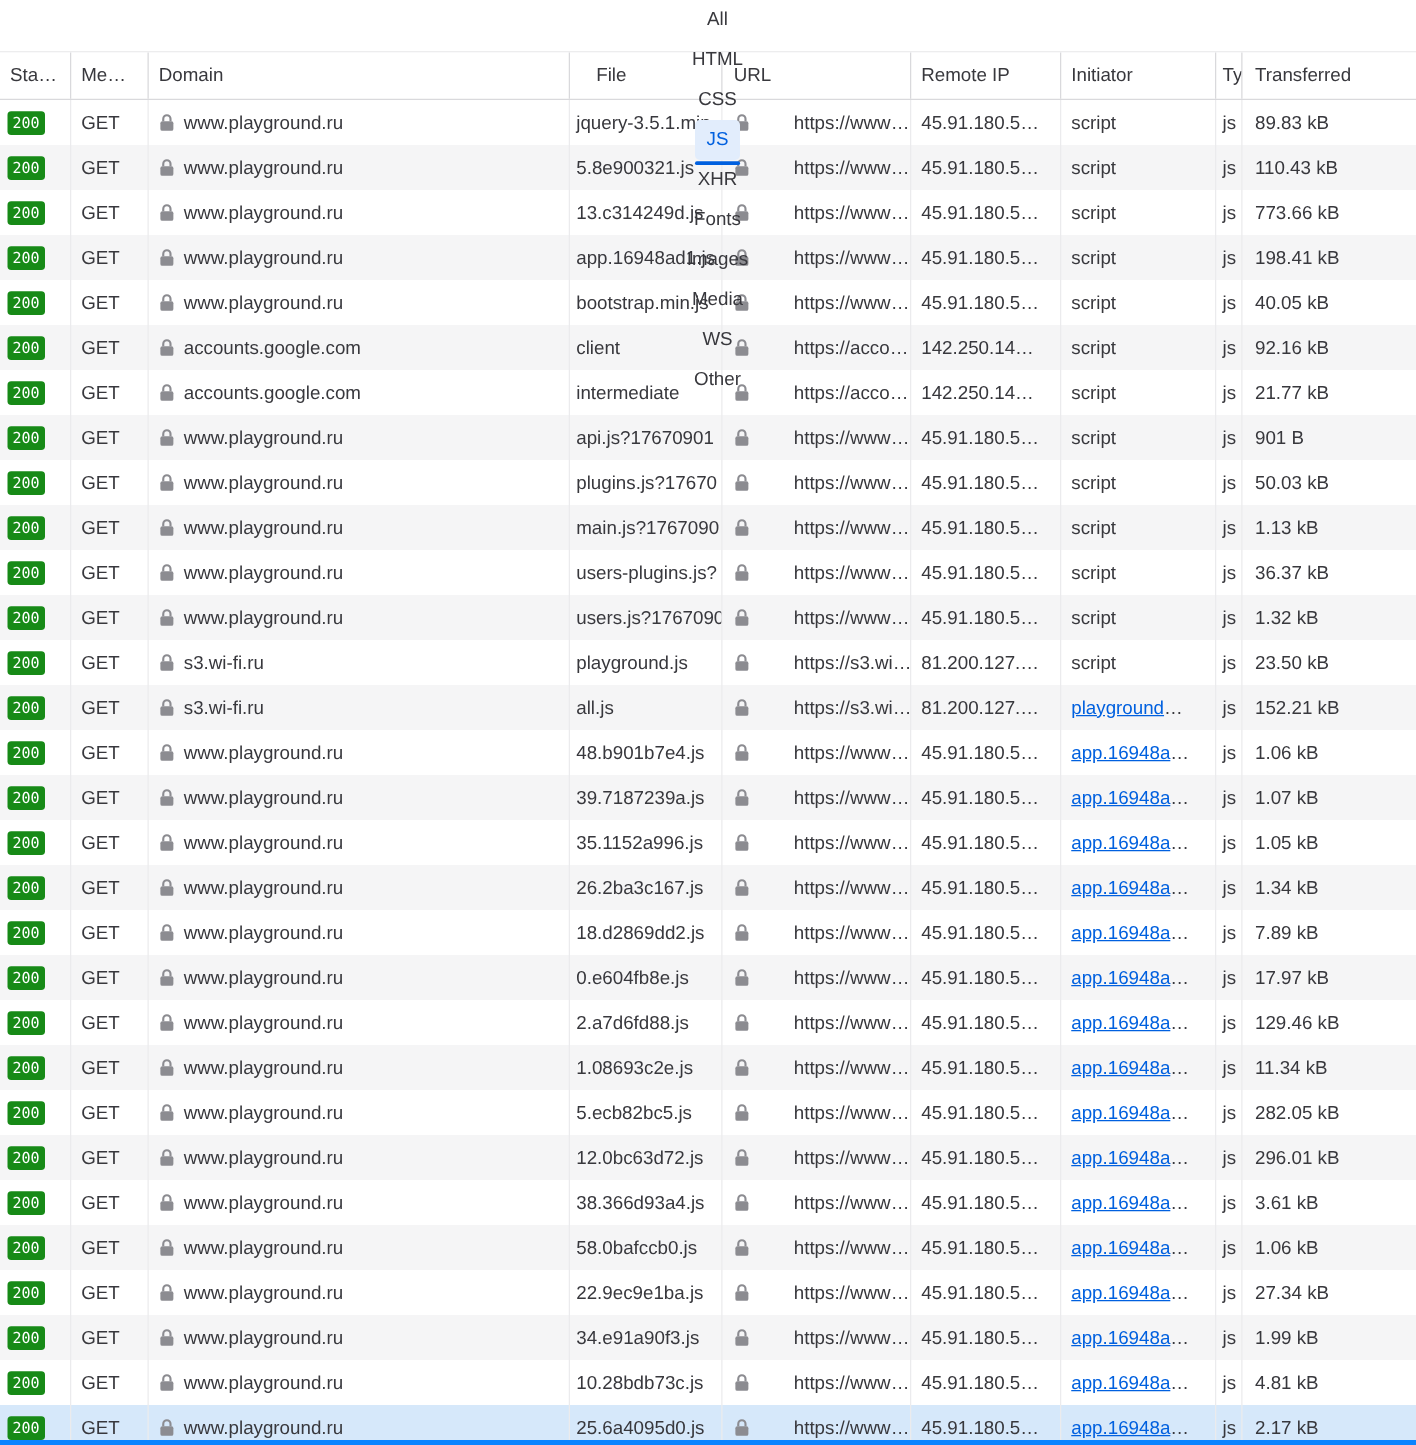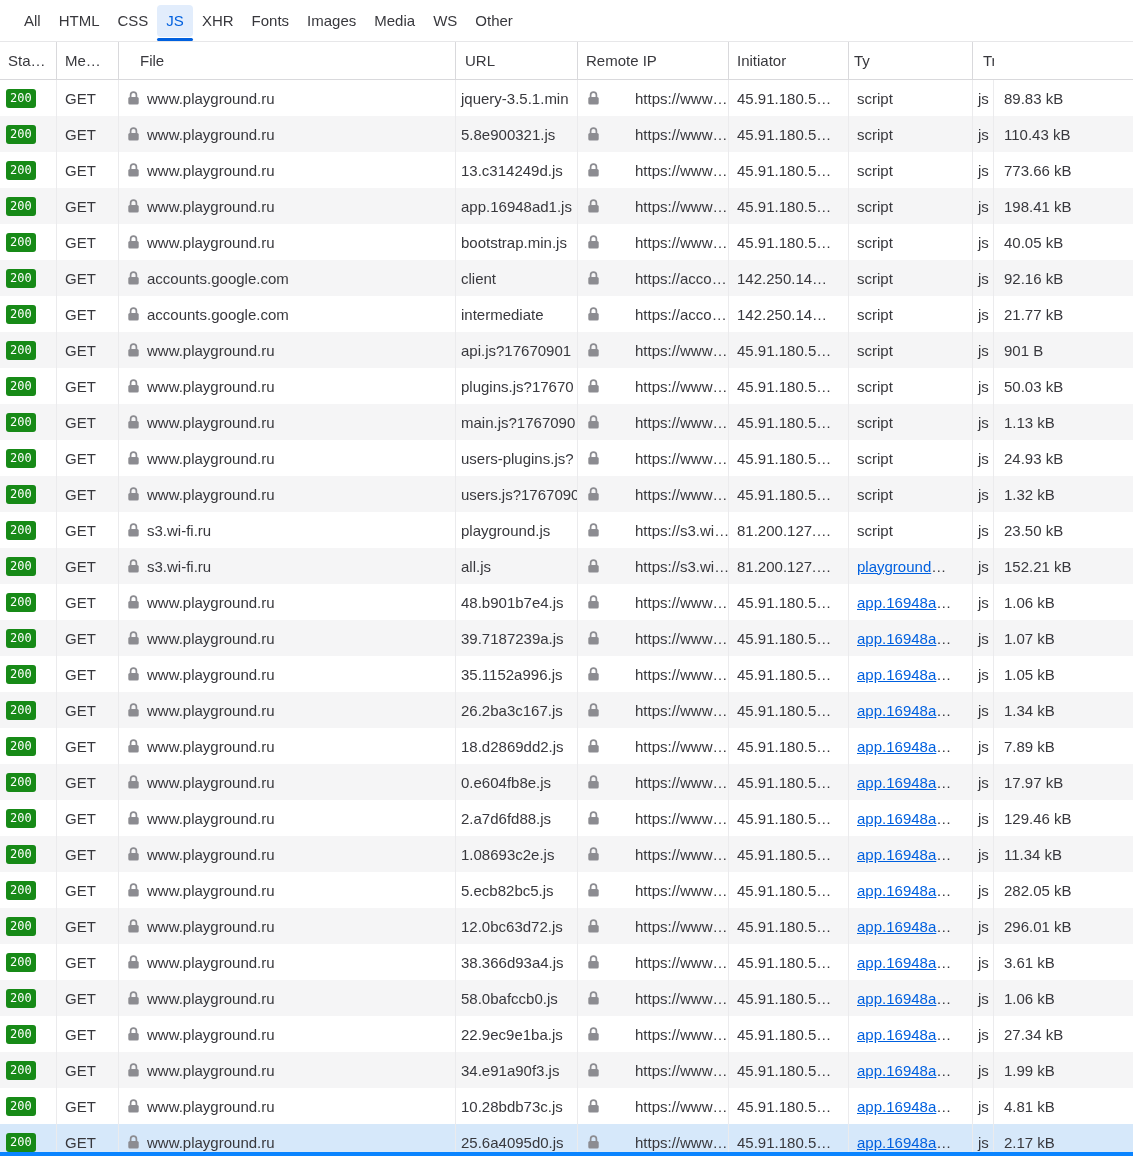--- a/index.html
+++ b/index.html
@@ -13,21 +13,21 @@
     --text:#38383d;
     --tab-active-bg:#e2edfc;
   }
   *{box-sizing:border-box;margin:0;padding:0;}
   html,body{background:#fff;}
   body{font-family:"Liberation Sans","DejaVu Sans",sans-serif;color:var(--text);}
   .app{width:1133px;height:1156px;position:relative;overflow:hidden;background:#fff;}
 
   
   .filter-bar{height:42px;display:flex;align-items:center;padding-left:15px;
-    border-bottom:1px solid #e7e7e9;background:#fff;}
+    border-bottom:1px solid #e7e7e9;background:#fff;flex-direction:column;}
   .tab{position:relative;font-size:15px;line-height:24px;padding:4px 9px;color:var(--text);
     cursor:default;white-space:nowrap;border-radius:4px;}
   .tab.active{color:var(--link);background:var(--tab-active-bg);}
   .tab.active::after{content:"";position:absolute;left:0;right:0;bottom:-4px;height:3px;
     background:var(--link);border-radius:2px;}
 
   
   .grid-row{display:grid;grid-template-columns:57px 62px 337px 122px 151px 120px 124px 21px 1fr;}
   .thead{height:38px;border-bottom:1px solid var(--border-header);background:#fff;}
   .th{display:flex;align-items:center;font-size:15px;color:var(--text);
@@ -76,20 +76,21 @@
       <div class="tab"><span class="tab-label">Fonts</span></div>
       <div class="tab"><span class="tab-label">Images</span></div>
       <div class="tab"><span class="tab-label">Media</span></div>
       <div class="tab"><span class="tab-label">WS</span></div>
       <div class="tab"><span class="tab-label">Other</span></div>
     </div>
 
   <div class="grid-row thead">
     <div class="th c-status">Sta…</div>
     <div class="th c-method">Me…</div>
+    <div class="th c-domain">Domain</div>
     <div class="th c-file">File</div>
     <div class="th c-url">URL</div>
     <div class="th c-ip">Remote IP</div>
     <div class="th c-init">Initiator</div>
     <div class="th c-type">Ty</div>
     <div class="th c-transferred">Transferred</div>
   </div>
 
   <div class="rows" id="rows">
       <div class="grid-row row">
@@ -435,21 +436,21 @@
         </svg>
       </span>
       <span class="url-text">https://www…</span>
     </div>
     <div class="cell c-ip">45.91.180.5…</div>
     <div class="cell c-init">
       <span class="init-text">script</span>
           <span class="init-suffix"></span>
     </div>
     <div class="cell c-type">js</div>
-    <div class="cell c-transferred">24.93 kB</div>
+    <div class="cell c-transferred">36.37 kB</div>
   </div>
       <div class="grid-row row">
     <div class="cell c-status">
       <span class="badge">200</span>
     </div>
     <div class="cell c-method">GET</div>
     <div class="cell c-domain">
       <span class="lock">
         <svg width="13" height="15" viewBox="0 0 13 15" aria-hidden="true">
           <path d="M3.6 6 V4.1 a2.9 2.9 0 0 1 5.8 0 V6" fill="none" stroke="#8c8c91" stroke-width="1.7"></path>

